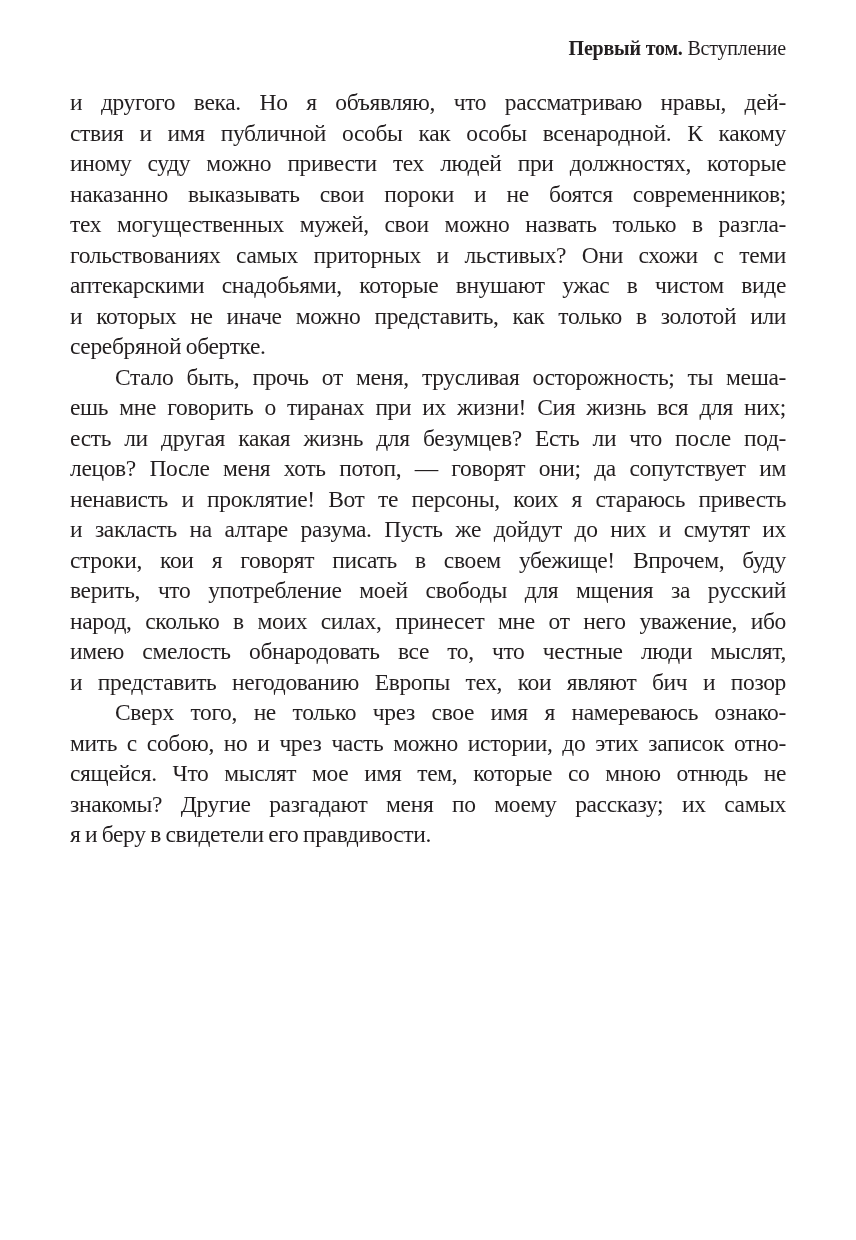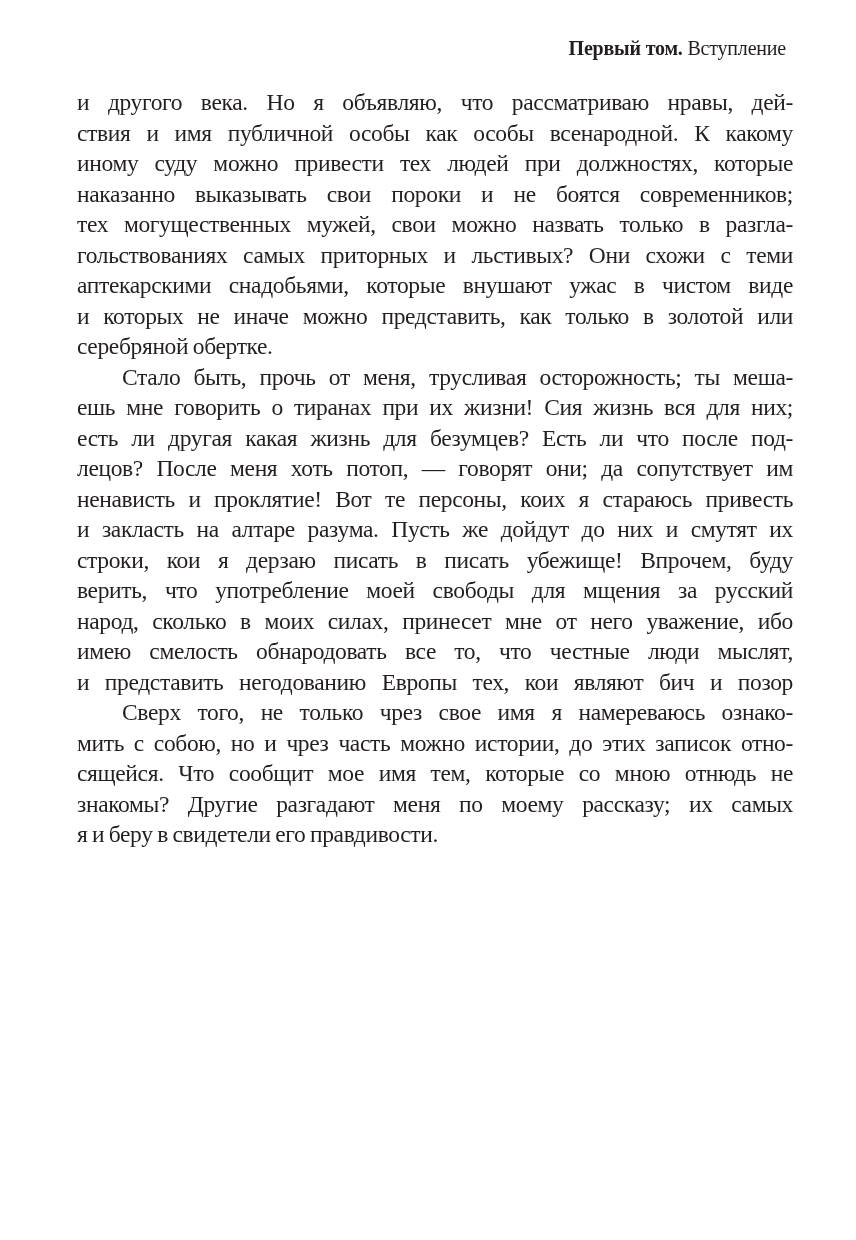--- a/index.html
+++ b/index.html
@@ -25,21 +25,20 @@
     letter-spacing: -0.2px;
   }
   .running-head .vol {
     font-weight: bold;
   }
   .text-block {
     position: absolute;
     left: 70px;
     top: 87px;
     width: 716px;
-    margin-left: 7px;
   }
   .line {
     display: block;
     height: 30.5px;
     line-height: 30.5px;
     font-size: 23.5px;
     white-space: nowrap;
     text-align: justify;
     text-align-last: justify;
     letter-spacing: -0.35px;
@@ -75,27 +74,27 @@
     <span class="line last">серебряной обертке.</span>
   </div>
 
   <div>
     <span class="line indent">Стало быть, прочь от меня, трусливая осторожность; ты меша-</span>
     <span class="line">ешь мне говорить о тиранах при их жизни! Сия жизнь вся для них;</span>
     <span class="line">есть ли другая какая жизнь для безумцев? Есть ли что после под-</span>
     <span class="line">лецов? После меня хоть потоп, — говорят они; да сопутствует им</span>
     <span class="line">ненависть и проклятие! Вот те персоны, коих я стараюсь привесть</span>
     <span class="line">и закласть на алтаре разума. Пусть же дойдут до них и смутят их</span>
-    <span class="line">строки, кои я дерзаю писать в писать убежище! Впрочем, буду</span>
+    <span class="line">строки, кои я говорят писать в своем убежище! Впрочем, буду</span>
     <span class="line">верить, что употребление моей свободы для мщения за русский</span>
     <span class="line">народ, сколько в моих силах, принесет мне от него уважение, ибо</span>
     <span class="line">имею смелость обнародовать все то, что честные люди мыслят,</span>
     <span class="line">и представить негодованию Европы тех, кои являют бич и позор</span>
   </div>
 
   <div>
     <span class="line indent">Сверх того, не только чрез свое имя я намереваюсь ознако-</span>
     <span class="line">мить с собою, но и чрез часть можно истории, до этих записок отно-</span>
-    <span class="line">сящейся. Что сообщит мое имя тем, которые со мною отнюдь не</span>
+    <span class="line">сящейся. Что мыслят мое имя тем, которые со мною отнюдь не</span>
     <span class="line">знакомы? Другие разгадают меня по моему рассказу; их самых</span>
     <span class="line last">я и беру в свидетели его правдивости.</span>
   </div>
 </div>
 
 </body></html>

